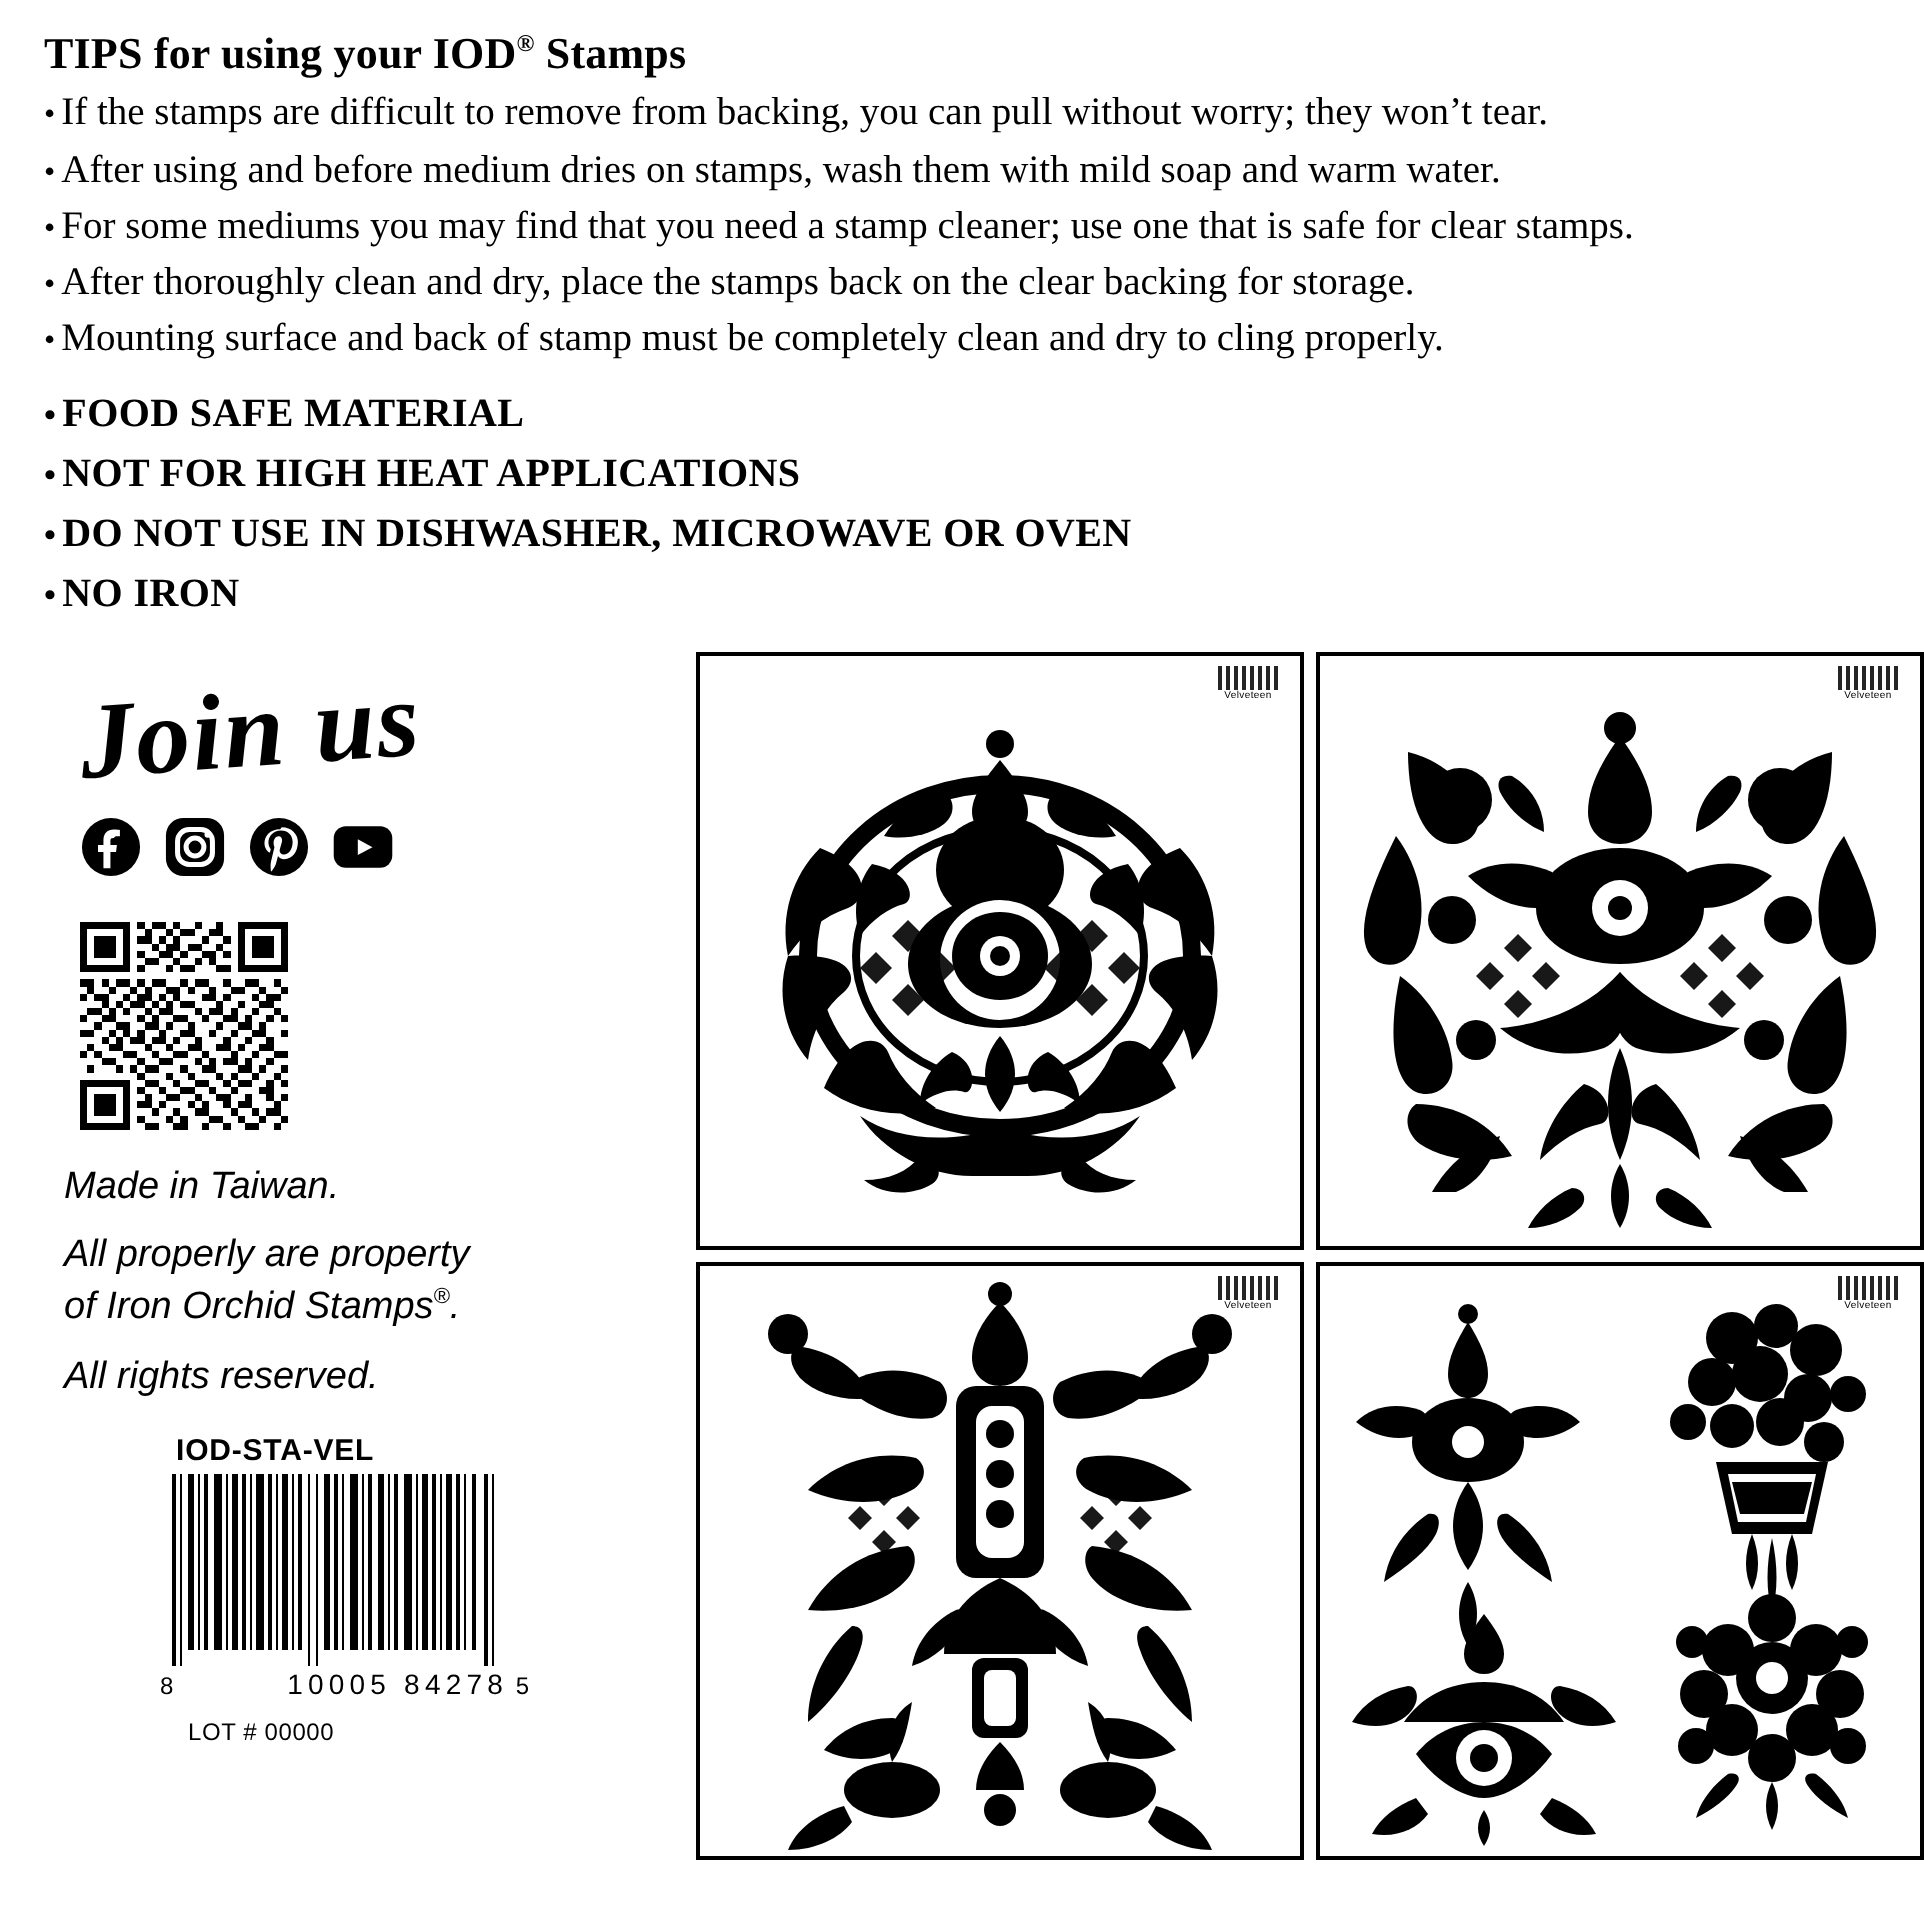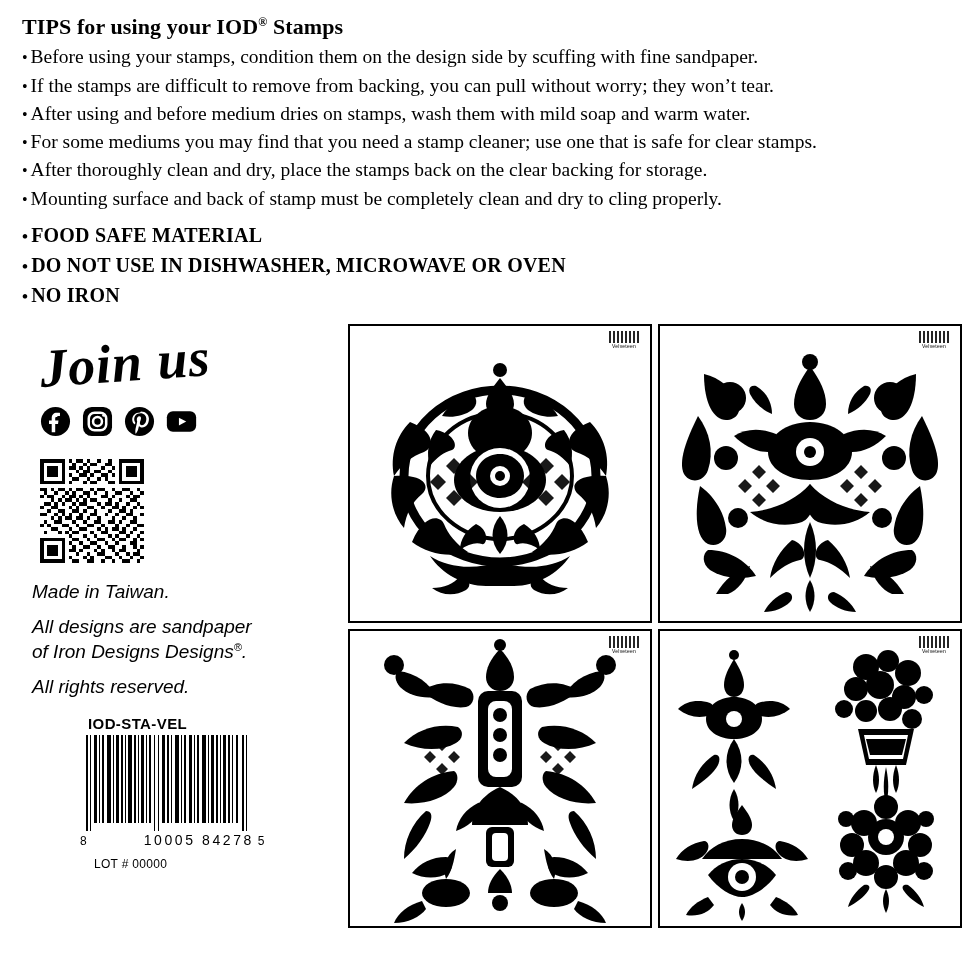--- a/index.html
+++ b/index.html
@@ -195,28 +195,28 @@
   }
 </style>
 </head>
 <body>
 
 <div class="page">
 
   <div>
     <div class="tips-title"><span>TIPS for using your IOD</span><sup>®</sup><span> Stamps</span></div>
 
-    <p class="tip-line"><span class="bullet">•</span><span>Before using your stamps, condition them on the design side by scuffing with fine sandpaper.</span></p>
     <p class="tip-line"><span class="bullet">•</span><span>If the stamps are difficult to remove from backing, you can pull without worry; they won’t tear.</span></p>
     <p class="tip-line"><span class="bullet">•</span><span>After using and before medium dries on stamps, wash them with mild soap and warm water.</span></p>
     <p class="tip-line"><span class="bullet">•</span><span>For some mediums you may find that you need a stamp cleaner; use one that is safe for clear stamps.</span></p>
     <p class="tip-line"><span class="bullet">•</span><span>After thoroughly clean and dry, place the stamps back on the clear backing for storage.</span></p>
     <p class="tip-line"><span class="bullet">•</span><span>Mounting surface and back of stamp must be completely clean and dry to cling properly.</span></p>
 
     <p class="warn-line warn-first"><span class="bullet">•</span><span>FOOD SAFE MATERIAL</span></p>
+    <p class="warn-line"><span class="bullet">•</span><span>NOT FOR HIGH HEAT APPLICATIONS</span></p>
     <p class="warn-line"><span class="bullet">•</span><span>DO NOT USE IN DISHWASHER, MICROWAVE OR OVEN</span></p>
     <p class="warn-line"><span class="bullet">•</span><span>NO IRON</span></p>
   </div>
 
   <div class="lower">
 
     <div class="left-col">
 
       <div class="join-us">Join us</div>
 
@@ -469,21 +469,21 @@
             <rect x="13" y="28" width="2" height="1"></rect>
             <rect x="17" y="28" width="1" height="1"></rect>
             <rect x="20" y="28" width="1" height="1"></rect>
             <rect x="23" y="28" width="2" height="1"></rect>
             <rect x="27" y="28" width="1" height="1"></rect>
         </g>
       </svg>
 
       <div class="made-block">
         <p>Made in Taiwan.</p>
-        <p><span>All designs are sandpaper</span><br><span>of Iron Designs Designs</span><sup>®</sup><span>.</span></p>
+        <p><span>All properly are property</span><br><span>of Iron Orchid Stamps</span><sup>®</sup><span>.</span></p>
         <p>All rights reserved.</p>
       </div>
 
       <div class="barcode-wrap">
         <div class="sku">IOD-STA-VEL</div>
         <svg class="bars" viewBox="0 0 176 96" shape-rendering="crispEdges">
           <rect width="176" height="96" fill="#fff"></rect>
           <g fill="#000">
             <rect x="6" y="0" width="2" height="96"></rect>
               <rect x="10" y="0" width="1" height="96"></rect>

